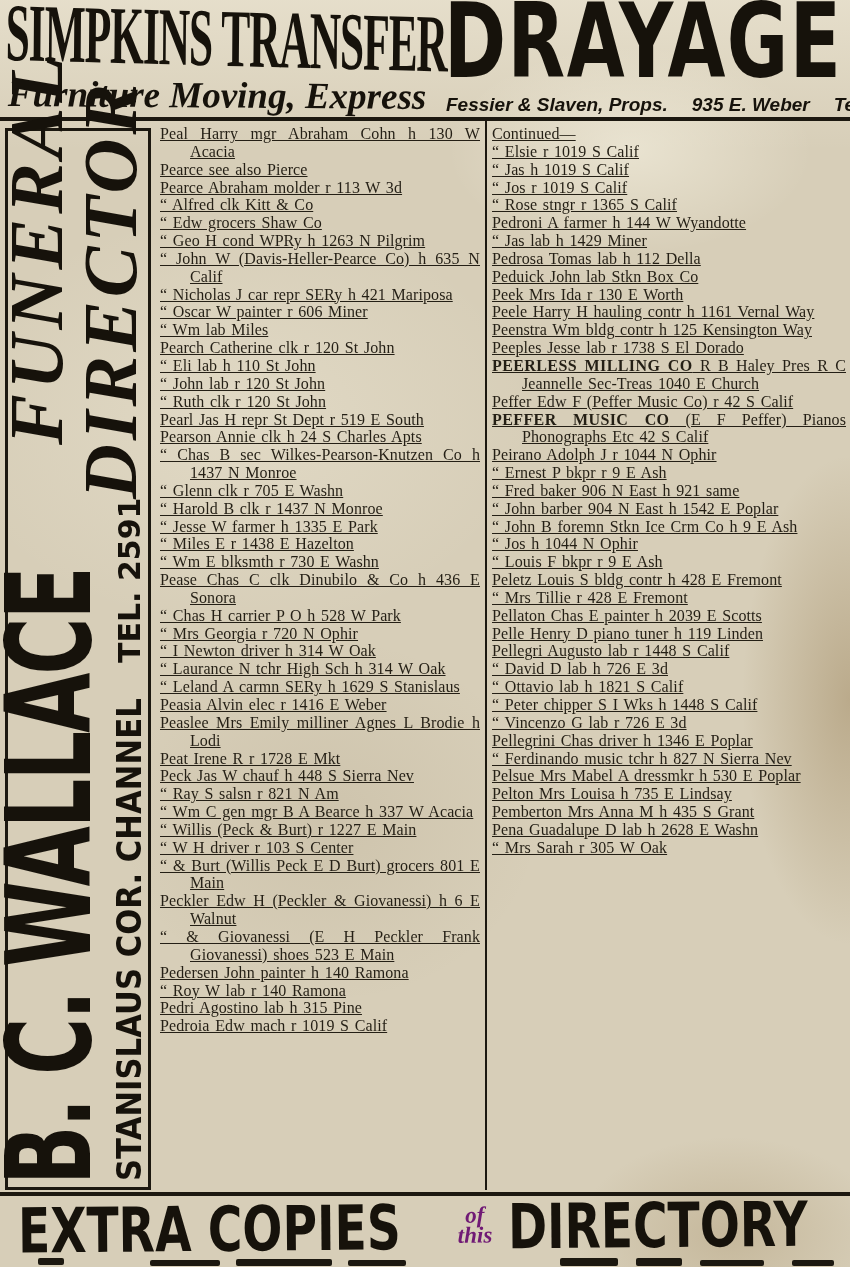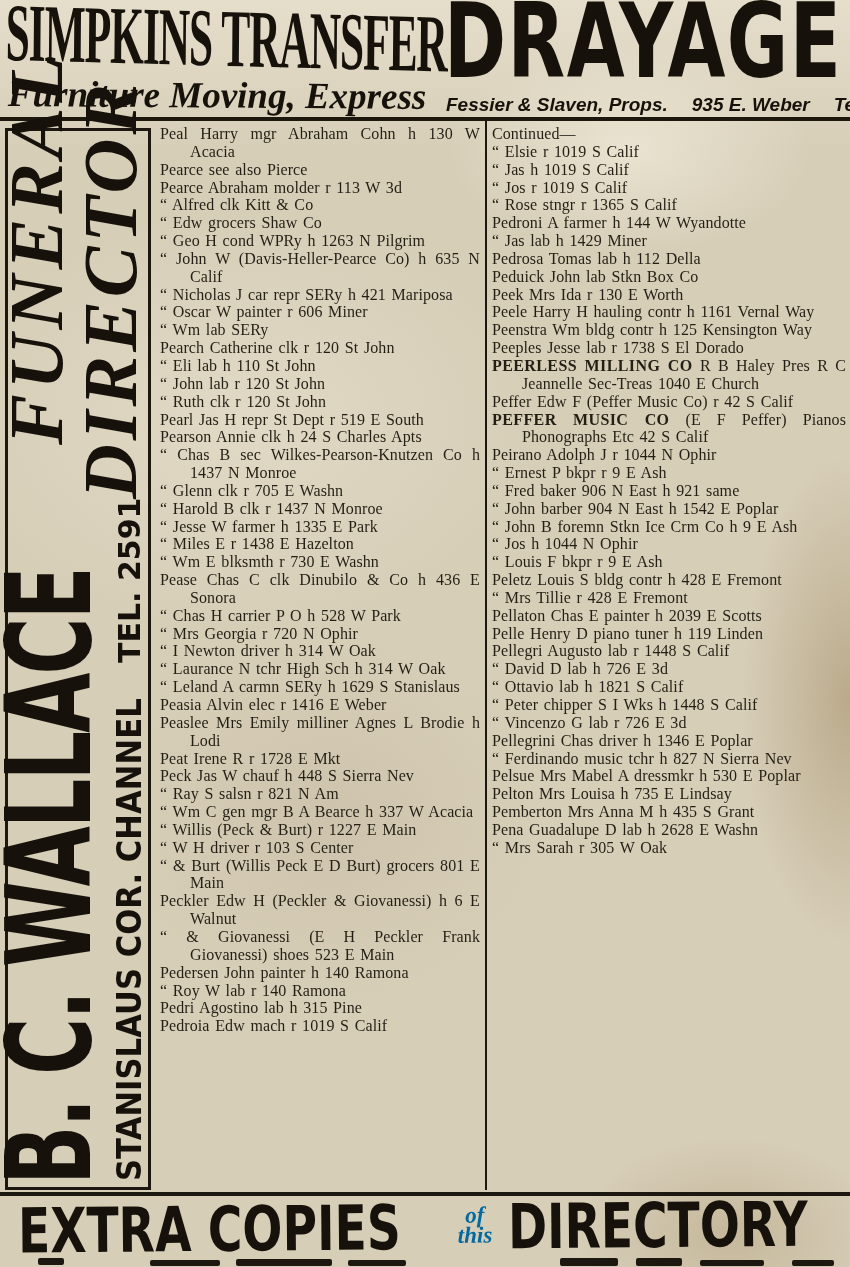--- a/index.html
+++ b/index.html
@@ -64,38 +64,38 @@
   .sb-address{
     position:absolute;left:6px;top:105px;white-space:nowrap;
     font:bold 33px/33px "DejaVu Sans",sans-serif;letter-spacing:0px;
     transform:scaleX(0.93);transform-origin:left top;color:#16120b;
   }
   .sb-tel{
     position:absolute;left:524px;top:107px;white-space:nowrap;
     font:bold 30px/30px "DejaVu Sans",sans-serif;color:#16120b;
   }
   
-  .col{position:absolute;top:125px;font-size:16px;line-height:17.85px;text-align:justify;color:#241f15;}
+  .col{position:absolute;top:125px;font-size:16px;line-height:17.85px;text-align:justify;color:#241f15;text-decoration:underline;}
   .col-left{left:160px;width:320px;}
   .col-right{left:492px;width:354px;}
   .entry{margin:0;text-indent:-30px;padding-left:30px;word-spacing:1.5px;letter-spacing:0.1px;}
   .entry b{letter-spacing:0.4px;}
   .col-divider{position:absolute;left:485px;top:121px;width:2px;height:1069px;background:#1c1810;}
   
   .footer{
     position:absolute;left:12px;top:1200px;width:826px;display:flex;justify-content:center;
     align-items:flex-start;gap:16px;transform:rotate(-0.5deg);
   }
   .f-wrap1{width:424px;}
   .f-wrap2{width:324px;}
   .f-big{
     display:block;white-space:nowrap;font:bold 62px/56px "DejaVu Sans",sans-serif;
     transform:scaleX(0.76);transform-origin:left top;color:#16120b;
   }
-  .f-small{font:bold italic 23px/20px "Liberation Serif",serif;text-align:center;padding-top:6px;color:#0369a1;}
+  .f-small{font:bold italic 23px/20px "Liberation Serif",serif;text-align:center;padding-top:6px;color:#701a75;}
   
   .cutoff{position:absolute;left:0;top:1258px;width:850px;height:9px;}
   .cutoff i{position:absolute;top:0;background:#1c1810;border-radius:2px;display:block;}
   .cutoff .c1{left:38px;width:26px;height:7px;}
   .cutoff .c2{left:150px;width:70px;height:6px;top:2px;}
   .cutoff .c3{left:236px;width:96px;height:7px;top:1px;}
   .cutoff .c4{left:348px;width:58px;height:6px;top:2px;}
   .cutoff .c5{left:560px;width:58px;height:8px;}
   .cutoff .c6{left:636px;width:46px;height:8px;}
   .cutoff .c7{left:700px;width:64px;height:6px;top:2px;}
@@ -129,21 +129,21 @@
 <div id="col-left" class="col col-left">
     <p class="entry">Peal Harry mgr Abraham Cohn h 130 W Acacia</p>
     <p class="entry">Pearce see also Pierce</p>
     <p class="entry">Pearce Abraham molder r 113 W 3d</p>
     <p class="entry">“ Alfred clk Kitt &amp; Co</p>
     <p class="entry">“ Edw grocers Shaw Co</p>
     <p class="entry">“ Geo H cond WPRy h 1263 N Pilgrim</p>
     <p class="entry">“ John W (Davis-Heller-Pearce Co) h 635 N Calif</p>
     <p class="entry">“ Nicholas J car repr SERy h 421 Mariposa</p>
     <p class="entry">“ Oscar W painter r 606 Miner</p>
-    <p class="entry">“ Wm lab SERy</p>
+    <p class="entry">“ Wm lab Miles</p>
     <p class="entry">Pearch Catherine clk r 120 St John</p>
     <p class="entry">“ Eli lab h 110 St John</p>
     <p class="entry">“ John lab r 120 St John</p>
     <p class="entry">“ Ruth clk r 120 St John</p>
     <p class="entry">Pearl Jas H repr St Dept r 519 E South</p>
     <p class="entry">Pearson Annie clk h 24 S Charles Apts</p>
     <p class="entry">“ Chas B sec Wilkes-Pearson-Knutzen Co h 1437 N Monroe</p>
     <p class="entry">“ Glenn clk r 705 E Washn</p>
     <p class="entry">“ Harold B clk r 1437 N Monroe</p>
     <p class="entry">“ Jesse W farmer h 1335 E Park</p>

